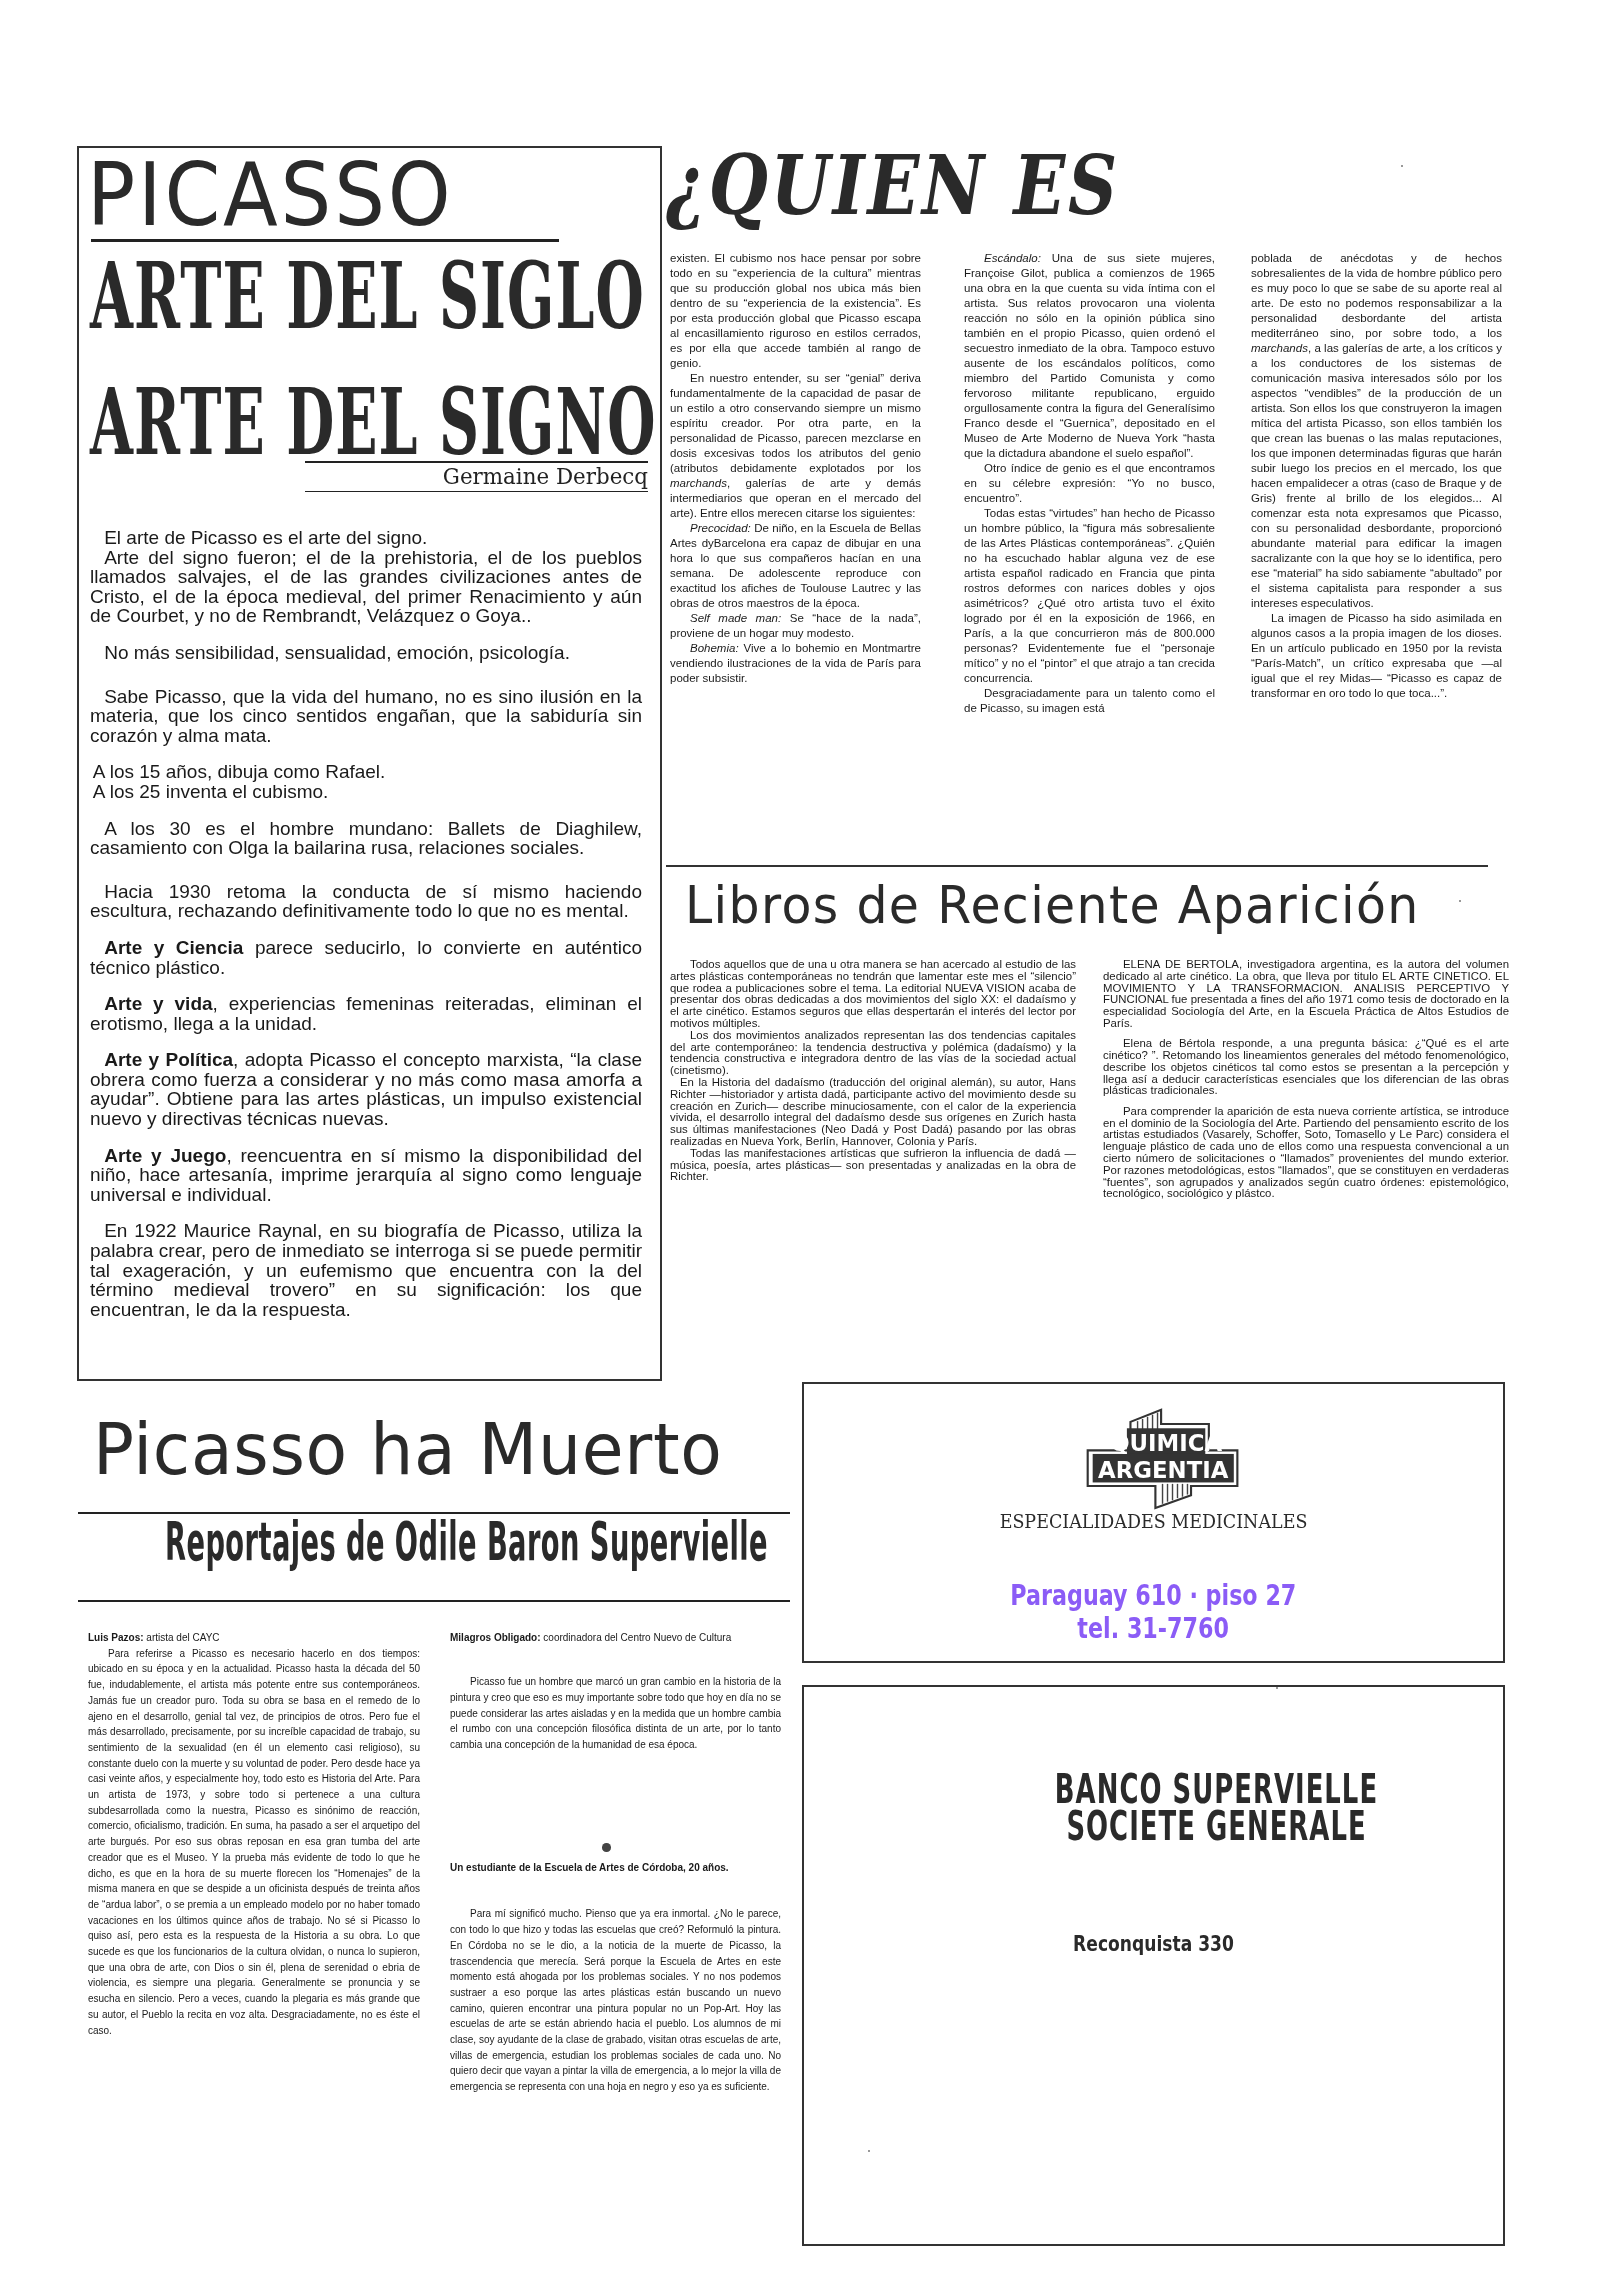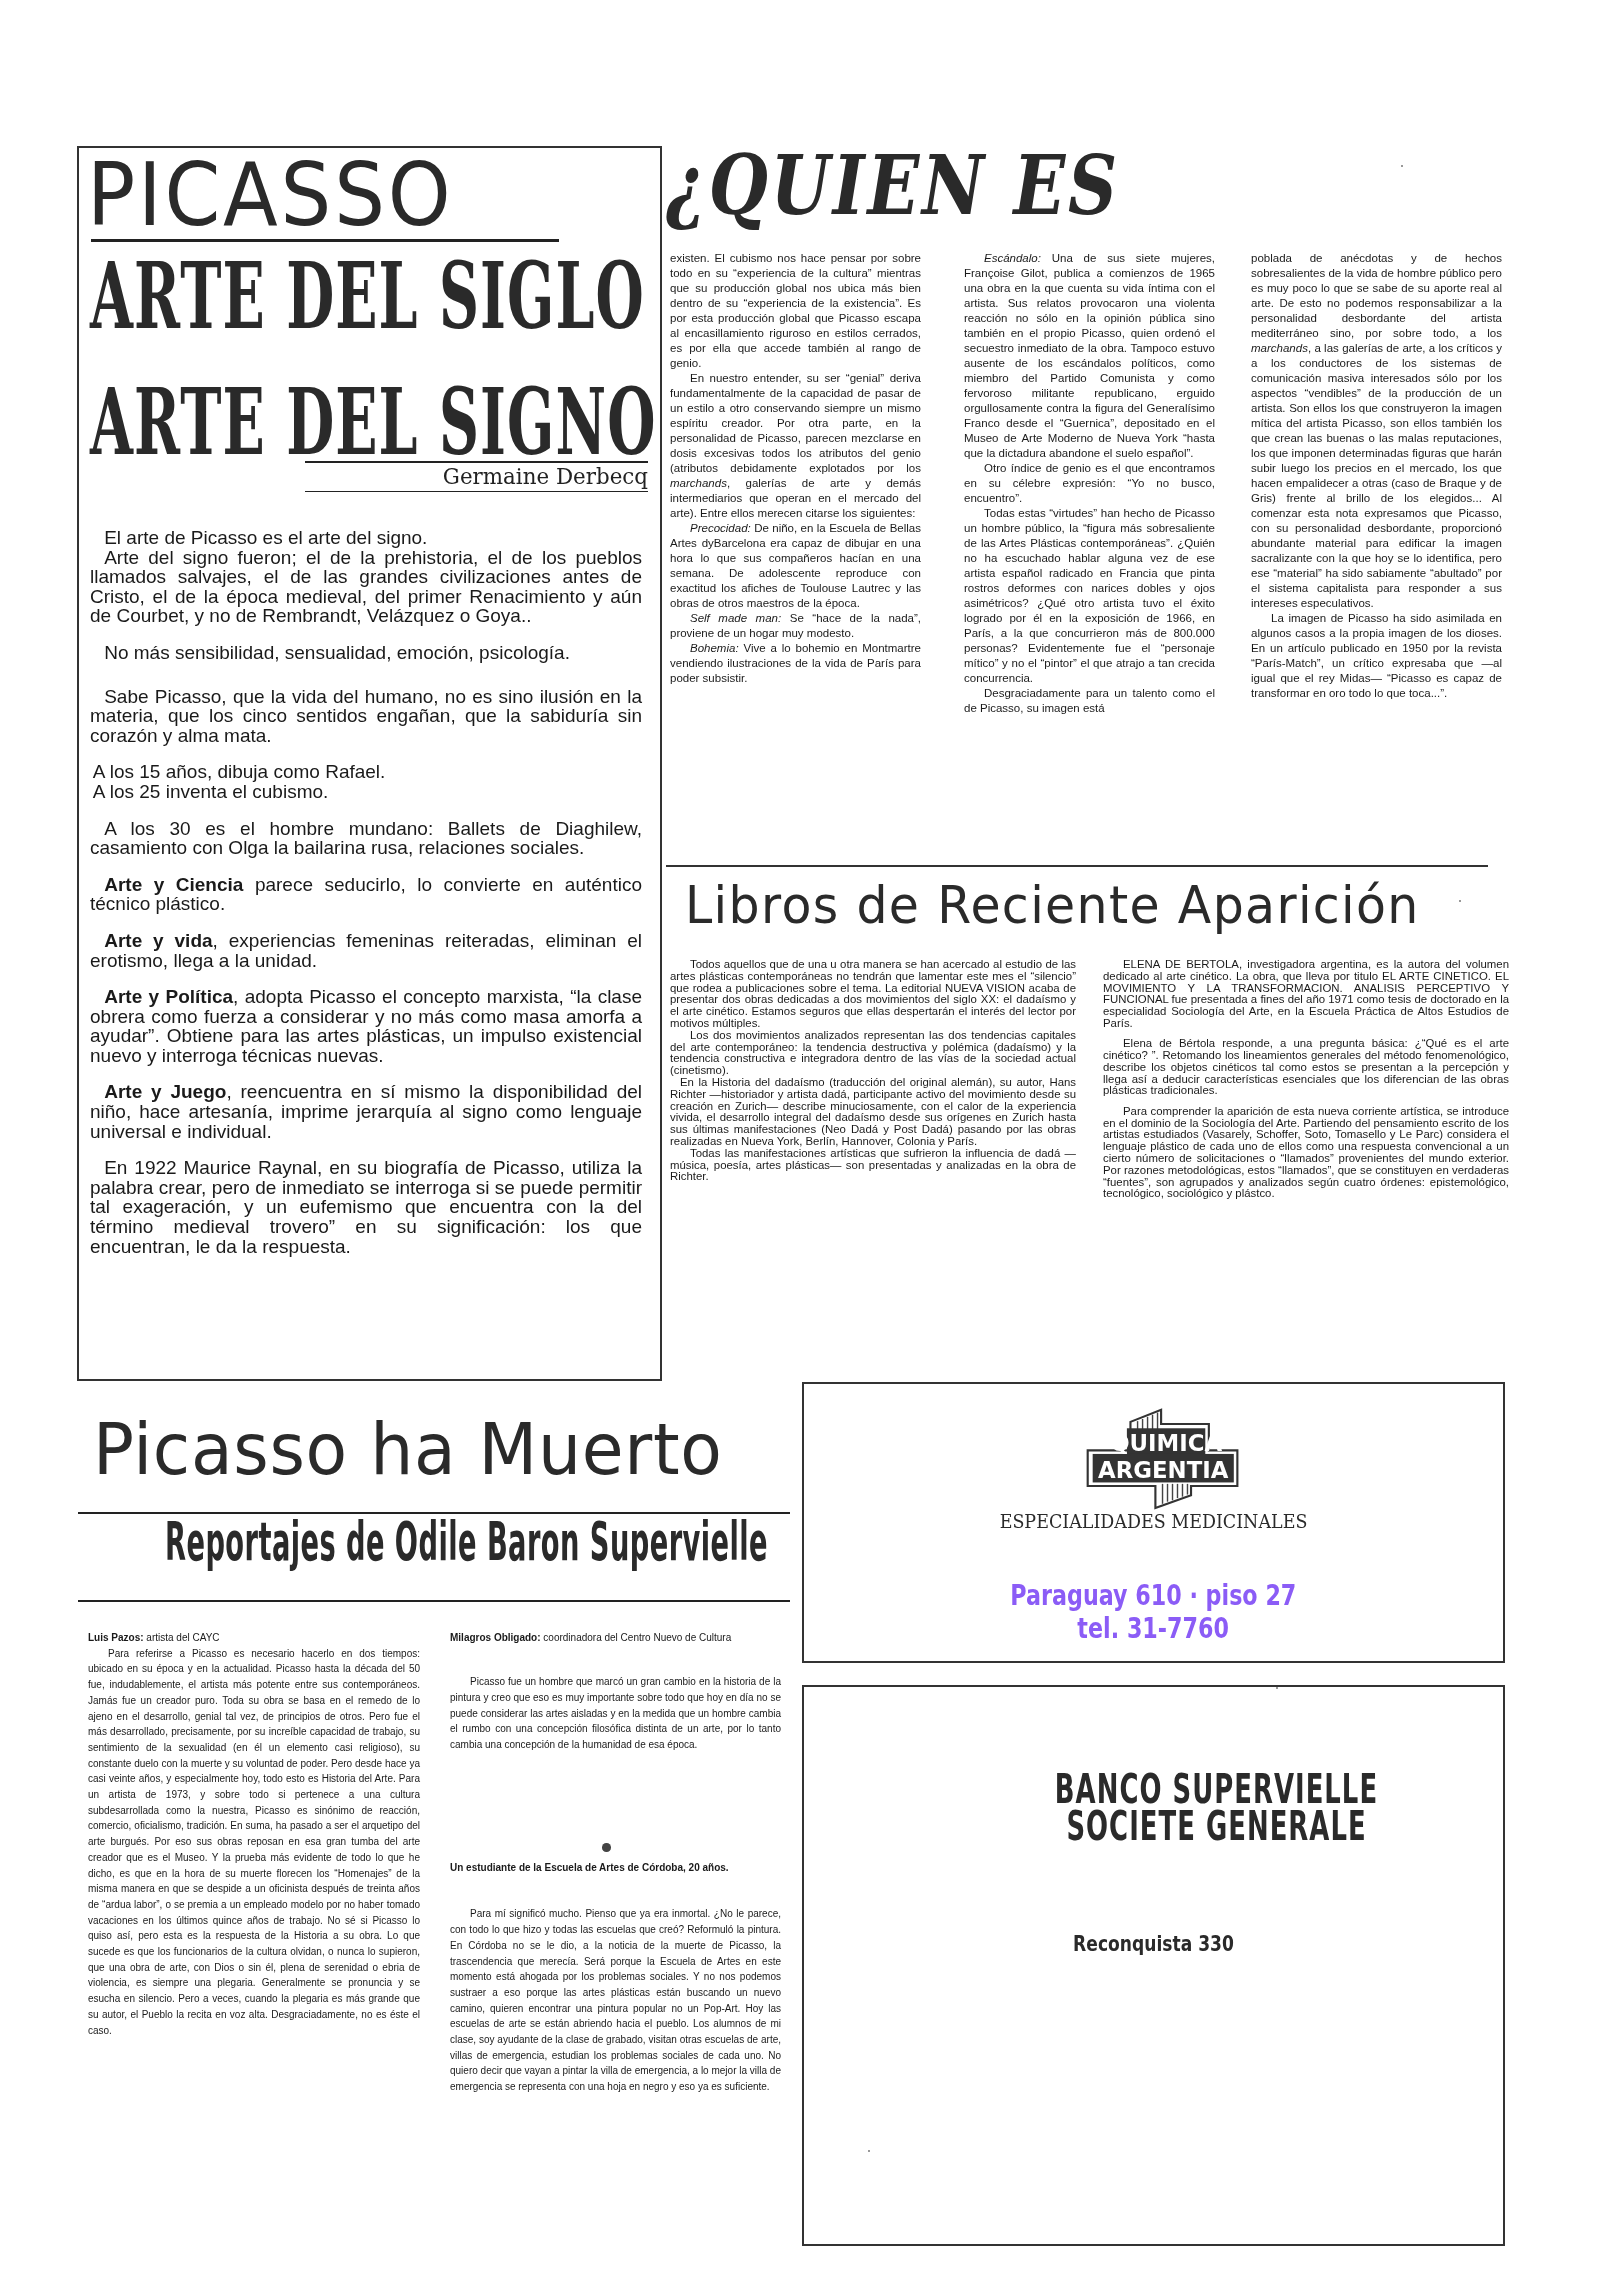--- a/index.html
+++ b/index.html
@@ -85,23 +85,24 @@
 <div id="byline-rule2" class="abs"></div>
 
 <div id="left-body" class="abs txt">
   <p>El arte de Picasso es el arte del signo.</p>
   <p>Arte del signo fueron; el de la prehistoria, el de los pueblos llamados salvajes, el de las grandes civilizaciones antes de Cristo, el de la época medieval, del primer Renacimiento y aún de Courbet, y no de Rembrandt, Velázquez o Goya..</p>
   <p class="gap">No más sensibilidad, sensualidad, emoción, psicología.</p>
   <p class="gap2">Sabe Picasso, que la vida del humano, no es sino ilusión en la materia, que los cinco sentidos engañan, que la sabiduría sin corazón y alma mata.</p>
   <p class="gap noindent" style="text-indent:2.8px">A los 15 años, dibuja como Rafael.</p>
   <p class="noindent" style="text-indent:2.8px">A los 25 inventa el cubismo.</p>
   <p class="gap">A los 30 es el hombre mundano: Ballets de Diaghilew, casamiento con Olga la bailarina rusa, relaciones sociales.</p>
+  <p class="gap2">Hacia 1930 retoma la conducta de sí mismo haciendo escultura, rechazando definitivamente todo lo que no es mental.</p>
   <p class="gap"><span class="b">Arte y Ciencia</span><span> parece seducirlo, lo convierte en auténtico técnico plástico.</span></p>
   <p class="gap"><span class="b">Arte y vida</span><span>, experiencias femeninas reiteradas, eliminan el erotismo, llega a la unidad.</span></p>
-  <p class="gap"><span class="b">Arte y Política</span><span>, adopta Picasso el concepto marxista, “la clase obrera como fuerza a considerar y no más como masa amorfa a ayudar”. Obtiene para las artes plásticas, un impulso existencial nuevo y interroga técnicas nuevas.</span></p>
+  <p class="gap"><span class="b">Arte y Política</span><span>, adopta Picasso el concepto marxista, “la clase obrera como fuerza a considerar y no más como masa amorfa a ayudar”. Obtiene para las artes plásticas, un impulso existencial nuevo y directivas técnicas nuevas.</span></p>
   <p class="gap"><span class="b">Arte y Juego</span><span>, reencuentra en sí mismo la disponibilidad del niño, hace artesanía, imprime jerarquía al signo como lenguaje universal e individual.</span></p>
   <p class="gap">En 1922 Maurice Raynal, en su biografía de Picasso, utiliza la palabra crear, pero de inmediato se interroga si se puede permitir tal exageración, y un eufemismo que encuentra con la del término medieval trovero” en su significación: los que encuentran, le da la respuesta.</p>
 </div>
 
 <div id="quien-title" class="abs">¿QUIEN ES</div>
 
 <div id="q-col1" class="abs txt qcol">
   <p class="noindent">existen. El cubismo nos hace pensar por sobre todo en su “experiencia de la cultura” mientras que su producción global nos ubica más bien dentro de su “experiencia de la existencia”. Es por esta producción global que Picasso escapa al encasillamiento riguroso en estilos cerrados, es por ella que accede también al rango de genio.</p>
   <p><span>En nuestro entender, su ser “genial” deriva fundamentalmente de la capacidad de pasar de un estilo a otro conservando siempre un mismo espíritu creador. Por otra parte, en la personalidad de Picasso, parecen mezclarse en dosis excesivas todos los atributos del genio (atributos debidamente explotados por los </span><span class="i">marchands</span><span>, galerías de arte y demás intermediarios que operan en el mercado del arte). Entre ellos merecen citarse los siguientes:</span></p>
   <p><span class="i">Precocidad:</span><span> De niño, en la Escuela de Bellas Artes dyBarcelona era capaz de dibujar en una hora lo que sus compañeros hacían en una semana. De adolescente reproduce con exactitud los afiches de Toulouse Lautrec y las obras de otros maestros de la época.</span></p>

